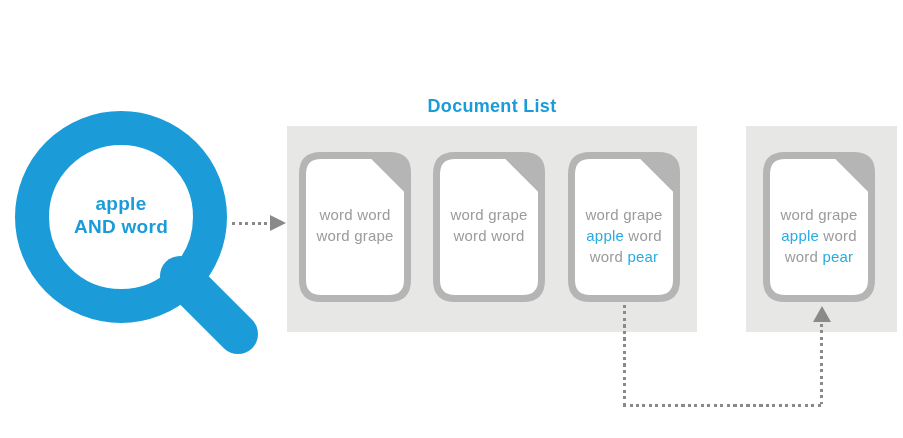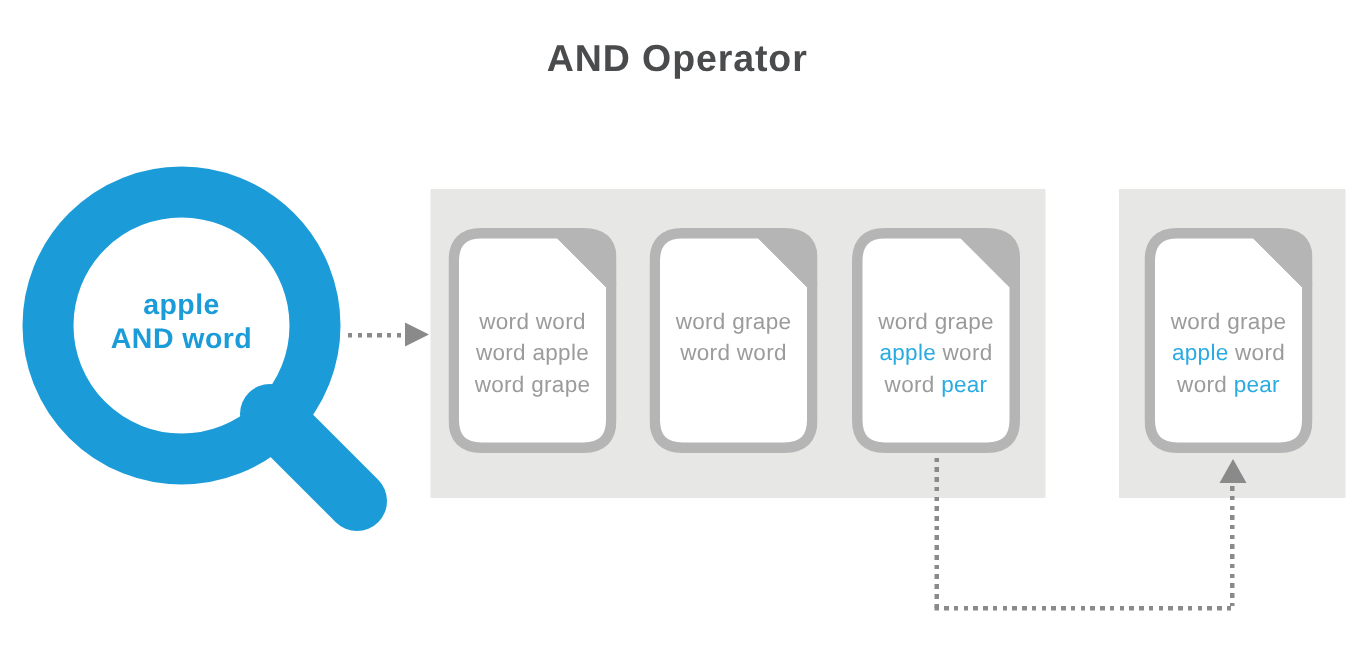--- a/index.html
+++ b/index.html
@@ -46,44 +46,43 @@
   .connector-v2{left:820px;top:324px;height:80px;}
   .arrowhead-up{position:absolute;left:813px;top:306px;width:0;height:0;
     border-left:9px solid transparent;border-right:9px solid transparent;
     border-bottom:16px solid var(--arrow);}
 </style>
 </head>
 <body>
 
 <div class="canvas">
 
-  <div class="title">AND Operator</div>
 
   <svg class="magnifier-svg" viewBox="0 0 250 250" xmlns="http://www.w3.org/2000/svg">
     <circle cx="111" cy="109" r="89" fill="none" stroke="#1b9cd8" stroke-width="34"></circle>
     <line x1="170" y1="168" x2="228" y2="226" stroke="#1b9cd8" stroke-width="40" stroke-linecap="round"></line>
   </svg>
 
   <div class="query">
     <div>apple</div>
     <div>AND word</div>
   </div>
 
   <div class="dots-h query-arrow-line"></div>
   <div class="arrowhead-right"></div>
 
+  <div class="panel-header header-doclist">Document List</div>
   <section class="panel panel-doclist">
       <div class="doc doc-1">
         <svg viewBox="0 0 112 150">
           <path d="M74 3.5 L108.5 38 L108.5 128 Q108.5 146.5 90 146.5 L22 146.5 Q3.5 146.5 3.5 128 L3.5 22 Q3.5 3.5 22 3.5 Z" fill="#ffffff" stroke="#b5b5b5" stroke-width="7" stroke-linejoin="round"></path>
           <path d="M74 3.5 L108.5 38 L108.5 20 Q108.5 3.5 90 3.5 Z" fill="#b5b5b5" stroke="#b5b5b5" stroke-width="7" stroke-linejoin="round"></path>
         </svg>
         <div class="doc-lines">
           <div><span>word word</span></div>
-          <div><span>word apple</span></div>
           <div><span>word grape</span></div>
         </div>
       </div>
       <div class="doc doc-2">
         <svg viewBox="0 0 112 150">
           <path d="M74 3.5 L108.5 38 L108.5 128 Q108.5 146.5 90 146.5 L22 146.5 Q3.5 146.5 3.5 128 L3.5 22 Q3.5 3.5 22 3.5 Z" fill="#ffffff" stroke="#b5b5b5" stroke-width="7" stroke-linejoin="round"></path>
           <path d="M74 3.5 L108.5 38 L108.5 20 Q108.5 3.5 90 3.5 Z" fill="#b5b5b5" stroke="#b5b5b5" stroke-width="7" stroke-linejoin="round"></path>
         </svg>
         <div class="doc-lines">
           <div><span>word grape</span></div>

